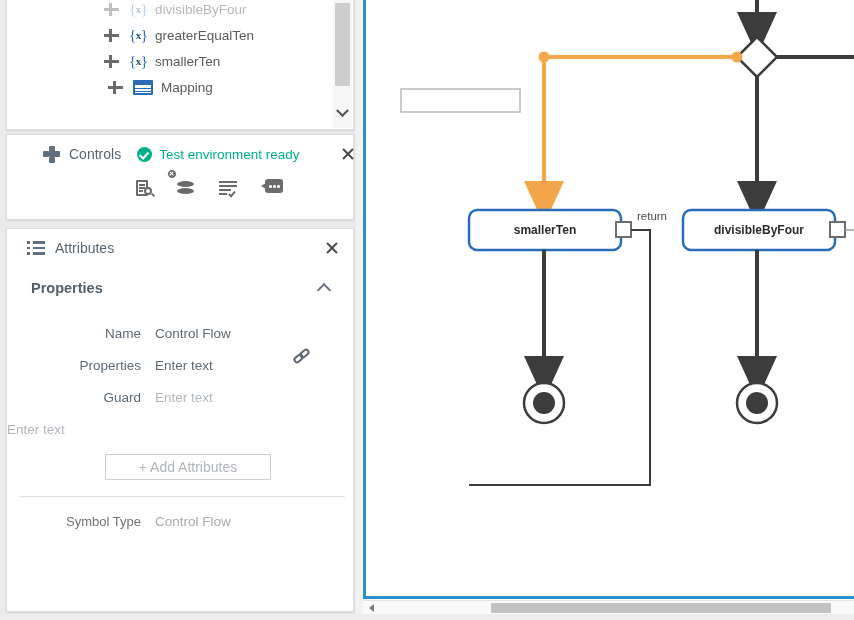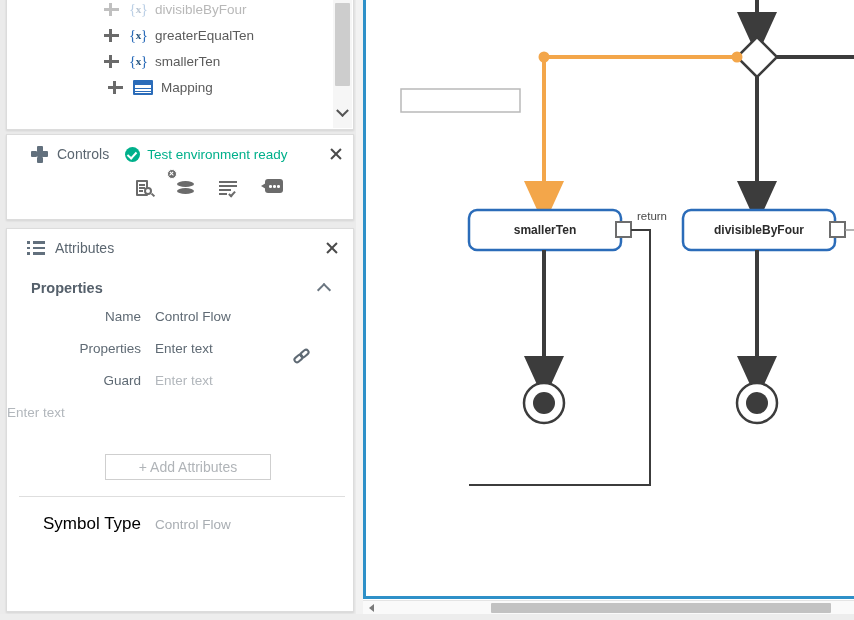--- a/index.html
+++ b/index.html
@@ -86,21 +86,21 @@
     border-bottom: 2px solid #555; transform: rotate(45deg) translate(-2px,-2px);
   }
 
   
   #controls-card {
     position: absolute; left: 6px; top: 134px; width: 348px; height: 86px;
     background: #ffffff; border: 1px solid #dcdcdc;
     box-shadow: 0 1px 2px rgba(0,0,0,0.10);
   }
   #controls-header {
-    position: absolute; left: 4px; top: 0; width: 100%; height: 38px;
+    position: absolute; left: 16px; top: 0; width: 100%; height: 38px;
     display: flex; align-items: center; padding: 0 12px 0 20px;
   }
   .ctl-icon {
     width: 17px; height: 17px; position: relative; margin-right: 9px; flex: 0 0 auto;
   }
   .ctl-icon i {
     position: absolute; width: 6px; height: 6px; background: #62707d; border-radius: 1px;
   }
   .ctl-icon i.c { left: 5.5px; top: 5.5px; }
   .ctl-icon i.t { left: 5.5px; top: 0px; }
@@ -226,21 +226,21 @@
     position: absolute; left: 0; top: 42px; width: 100%; height: 34px;
     display: flex; align-items: center; padding: 0 20px 0 24px;
   }
   #properties-label { font-size: 14.5px; color: #55606b; font-weight: 600; flex: 1; }
   .chev-up {
     width: 10px; height: 10px; border-left: 2px solid #6b7681; border-top: 2px solid #6b7681;
     transform: rotate(45deg); margin-right: 4px; margin-top: 4px; cursor: pointer;
   }
 
   .prop-rows { position: absolute; left: 0; top: 80px; width: 100%; }
-  .prop-row { display: flex; align-items: flex-start; height: 32px; position: relative; }
+  .prop-row { display: flex; align-items: flex-end; height: 32px; position: relative; }
   .prop-label {
     width: 148px; text-align: right; padding-right: 14px;
     font-size: 13.5px; color: #5f6a74;
   }
   .prop-value { font-size: 13.5px; color: #5f6a74; }
   .prop-value.placeholder { color: #b2b7bc; }
   .link-icon {
     position: absolute; left: 286px; top: 6px; width: 20px; height: 20px; cursor: pointer;
   }
   .link-icon .lk1, .link-icon .lk2 {
@@ -257,21 +257,21 @@
     display: flex; align-items: center; justify-content: center; cursor: pointer;
   }
   #divider-line {
     position: absolute; left: 12px; top: 267px; width: 326px; height: 1px; background: #dedede;
   }
   #symbol-row {
     position: absolute; left: 0; top: 285px; width: 100%;
     display: flex; align-items: center;
   }
   #symbol-label {
-    width: 148px; text-align: right; padding-right: 14px; font-size: 17px; color: #000000;
+    width: 148px; text-align: right; padding-right: 14px; font-size: 13px; color: #737373;
   }
   #symbol-value { font-size: 13.5px; color: #a8adb2; }
 
   
   #splitter {
     position: absolute; left: 355px; top: 226px; width: 8px; height: 22px;
     display: flex; align-items: center; justify-content: center; gap: 2px; cursor: col-resize;
   }
 
   

